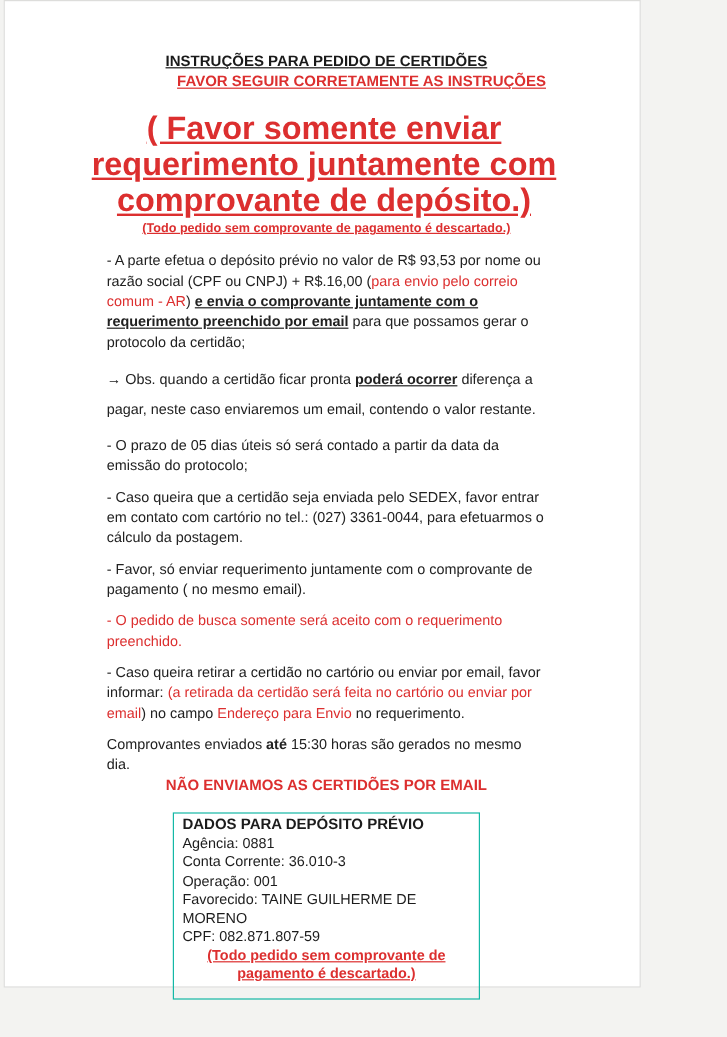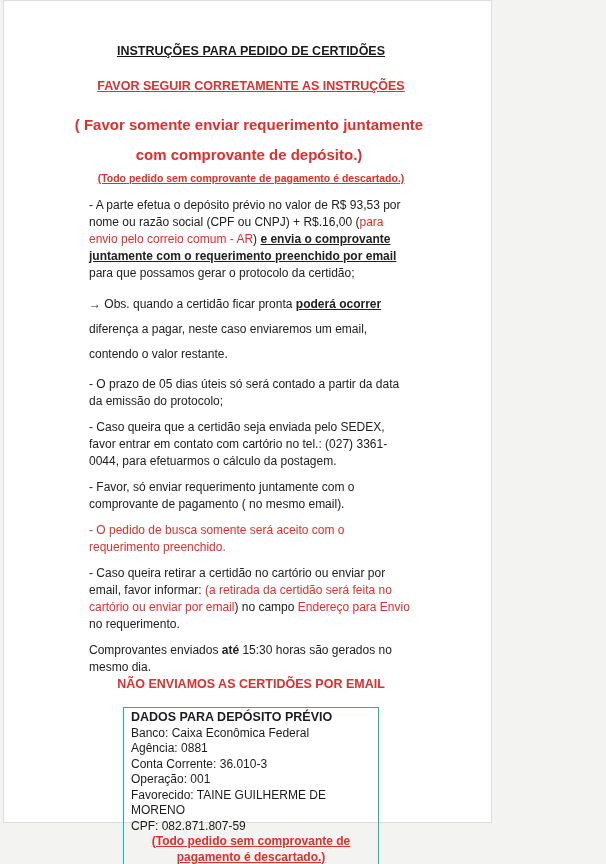--- a/index.html
+++ b/index.html
@@ -5,21 +5,21 @@
   html,body{margin:0;padding:0;}
   body{
     width:606px;height:864px;
     background:#f3f3f1;
     font-family:"Liberation Sans", sans-serif;
     position:relative;
     overflow:hidden;
   }
   .page{
     position:absolute;left:3px;top:0;
-    width:489px;height:823px;
+    width:531px;height:823px;
     background:#ffffff;
     border:1px solid #dddddb;
     box-sizing:border-box;
   }
   .content{
     padding:42px 78px 0 85px;
     font-size:12px;
     line-height:17px;
     color:#212121;
   }
@@ -31,30 +31,30 @@
     font-size:12.5px;
     line-height:17px;
     text-align:center;
     text-decoration:underline;
     color:#1a1a1a;
   }
   .subtitle{
     font-weight:bold;
     font-size:12.5px;
     line-height:17px;
-    text-align:center;
+    text-align:right;
     text-decoration:underline;
-    margin-top:18px;
   }
   .notice{
     margin:15px -22px 0 -26px;
-    font-size:15px;
+    font-size:27px;
     line-height:30px;
     font-weight:bold;
     text-align:center;
+    text-decoration:underline;
   }
   .notice-sub{
     margin-top:1px;
     font-size:10.5px;
     line-height:14px;
     font-weight:bold;
     text-align:center;
     text-decoration:underline;
   }
   .paragraphs p{margin:9px 0 0 0;}
@@ -104,21 +104,20 @@
         <p><span class="red">- O pedido de busca somente será aceito com o requerimento preenchido.</span></p>
         <p><span>- Caso queira retirar a certidão no cartório ou enviar por email, favor informar:  </span><span class="red">(a retirada da certidão será feita no cartório ou enviar por email</span><span>) no campo </span><span class="red">Endereço para Envio</span><span> no requerimento.</span></p>
         <p><span>Comprovantes enviados </span><span class="b">até</span><span> 15:30 horas são gerados no mesmo dia.</span></p>
       </div>
 
     <div class="no-email red">NÃO ENVIAMOS AS CERTIDÕES POR EMAIL</div>
 
     <div class="deposit-box">
       <div class="box-title">DADOS PARA DEPÓSITO PRÉVIO</div>
       <div>
-          <div>Banco: Caixa Econômica Federal</div>
           <div>Agência: 0881</div>
           <div>Conta Corrente: 36.010-3</div>
           <div>Operação: 001</div>
           <div>Favorecido: TAINE GUILHERME DE MORENO</div>
           <div>CPF: 082.871.807-59</div>
         </div>
       <div class="box-note red">(Todo pedido sem comprovante de pagamento é descartado.)</div>
     </div>
 
   </div>

